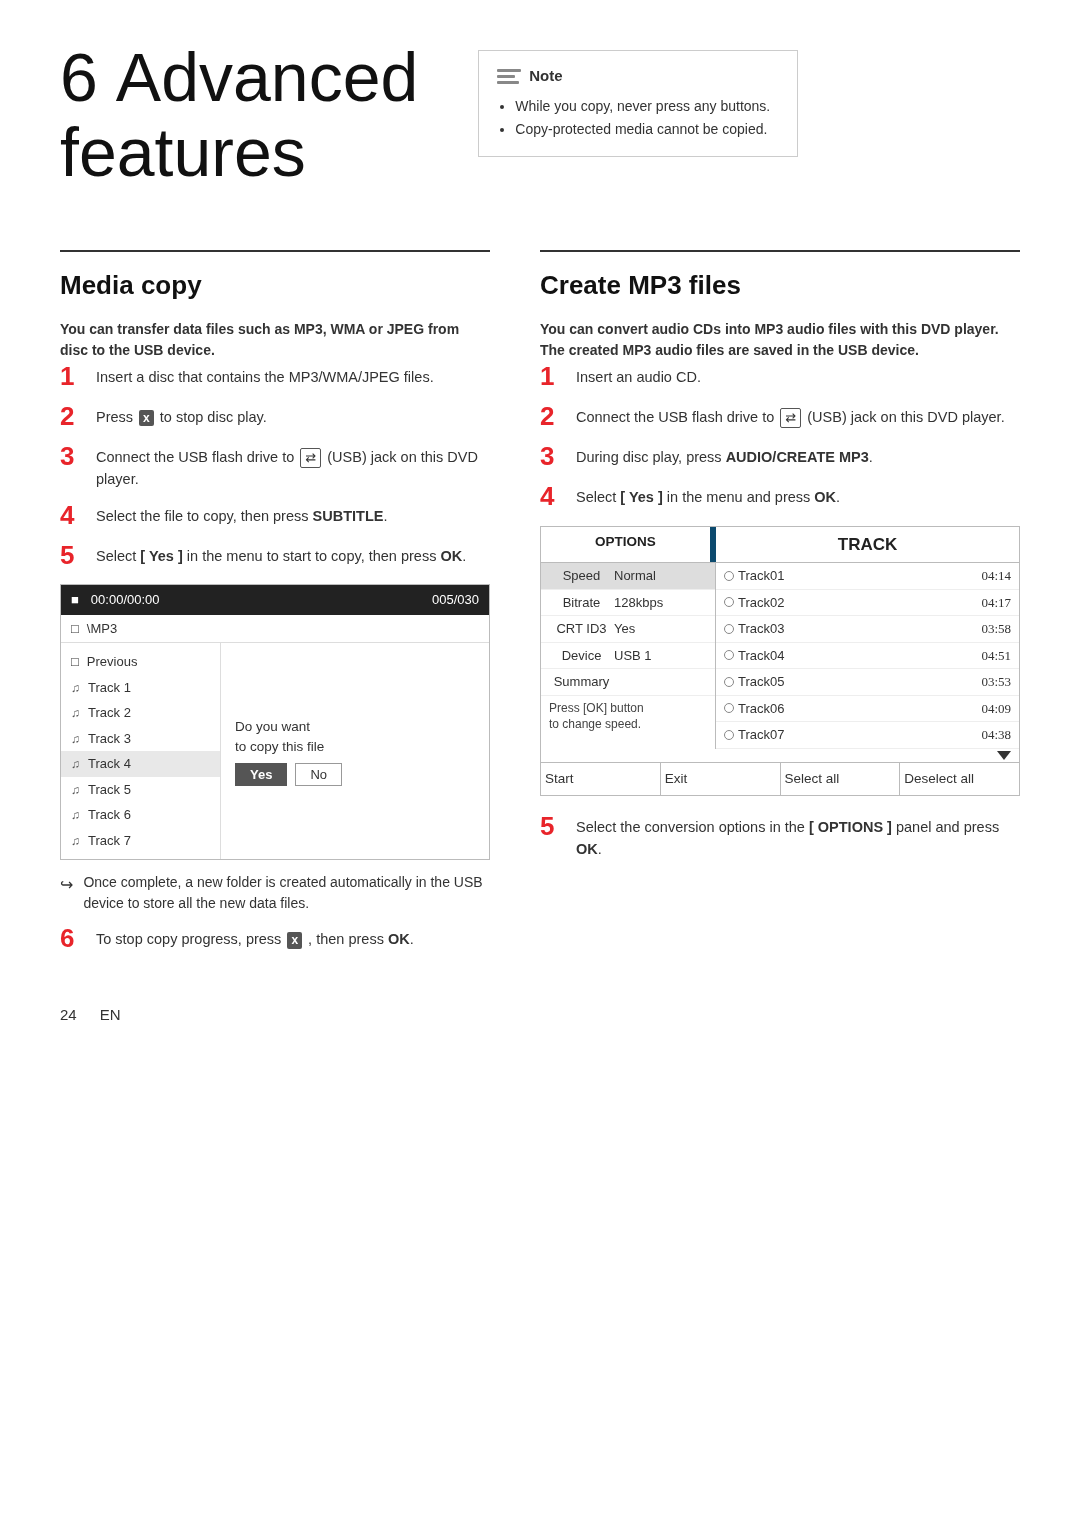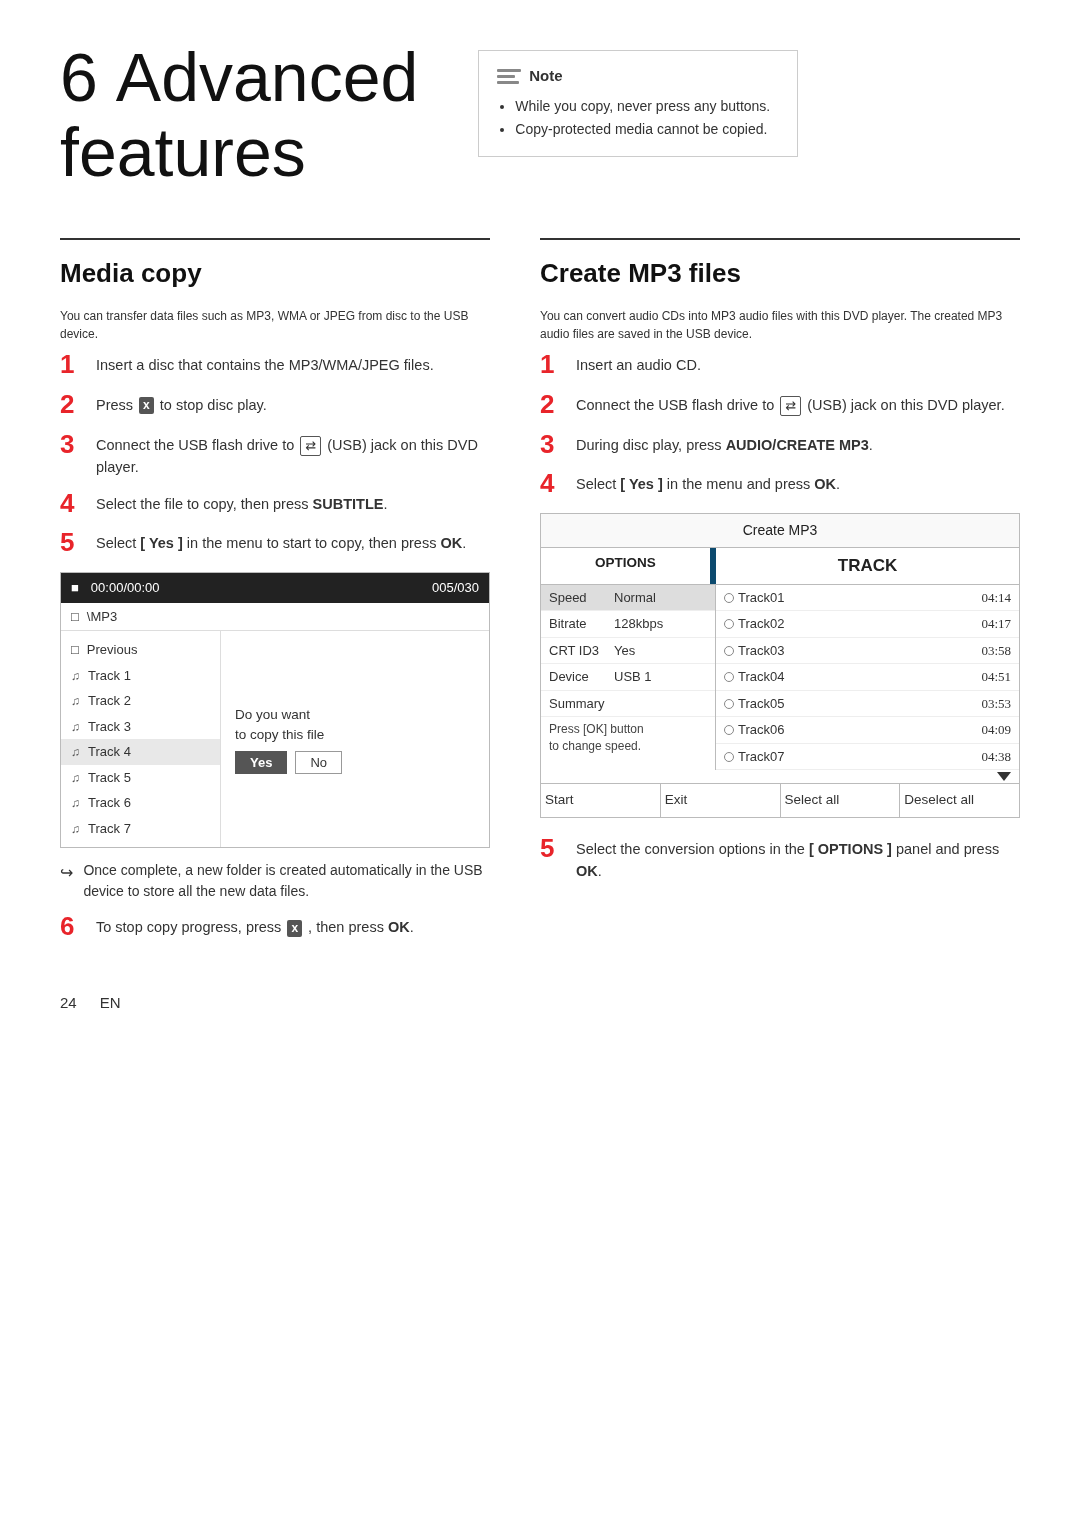--- a/index.html
+++ b/index.html
@@ -10,21 +10,21 @@
       width: 1080px;
       min-height: 1527px;
       padding: 40px 60px;
       font-size: 15px;
       line-height: 1.5;
     }
     .page-header {
       display: flex;
       align-items: flex-start;
       gap: 60px;
-      margin-bottom: 30px;
+      margin-bottom: 42px;
     }
     .chapter-title {
       font-size: 68px;
       font-weight: 300;
       line-height: 1.1;
       color: #111;
       min-width: 320px;
     }
     .chapter-title span.num {
       font-size: 68px;
@@ -85,24 +85,25 @@
     .left-col { flex: 0 0 430px; }
     .right-col { flex: 1; }
 
     .section-title {
       font-size: 26px;
       font-weight: 600;
       margin-bottom: 14px;
       color: #111;
     }
     .section-intro {
-      font-size: 12px;
-      color: #333;
-      margin-bottom: 6px;
+      font-size: 14px;
+      color: #333;
+      margin-bottom: 0;
       line-height: 1.55;
+      font-weight: bold;
     }
     .step {
       display: flex;
       align-items: flex-start;
       margin-bottom: 10px;
       gap: 0;
     }
     .step-num {
       font-size: 26px;
       font-weight: bold;
@@ -275,21 +276,21 @@
     .mp3-opt-row {
       display: flex;
       align-items: center;
       padding: 3px 8px;
       border-bottom: 1px solid #eee;
       font-size: 13px;
     }
     .mp3-opt-row.highlighted {
       background: #ddd;
     }
-    .mp3-opt-label { flex: 0 0 65px; color: #333; }
+    .mp3-opt-label { flex: 0 0 65px; color: #333; text-align: center; }
     .mp3-opt-value { color: #333; font-weight: 500; }
     .mp3-opt-row.summary { padding: 3px 8px; font-size: 13px; }
     .mp3-opt-row.note { font-size: 12px; color: #444; padding: 4px 8px; line-height: 1.4; border-bottom: none; }
 
     .mp3-tracks-rows {
       flex: 1;
     }
     .mp3-track-row {
       display: flex;
       align-items: center;
@@ -490,21 +491,20 @@
         <span class="step-num">3</span>
         <span class="step-text">During disc play, press <strong>AUDIO/CREATE MP3</strong>.</span>
       </div>
       <div class="step">
         <span class="step-num">4</span>
         <span class="step-text">Select <strong>[ Yes ]</strong> in the menu and press <strong>OK</strong>.</span>
       </div>
     </div>
 
     <div class="mp3-table-wrap">
-      <div class="mp3-table-title">Create MP3</div>
       <div class="mp3-table-cols">
         <div class="mp3-col-options">OPTIONS</div>
         <div class="mp3-col-track">TRACK</div>
       </div>
       <div class="mp3-table-body">
 
         <div class="mp3-options-rows">
           <div class="mp3-opt-row highlighted">
             <span class="mp3-opt-label">Speed</span>
             <span class="mp3-opt-value">Normal</span>

